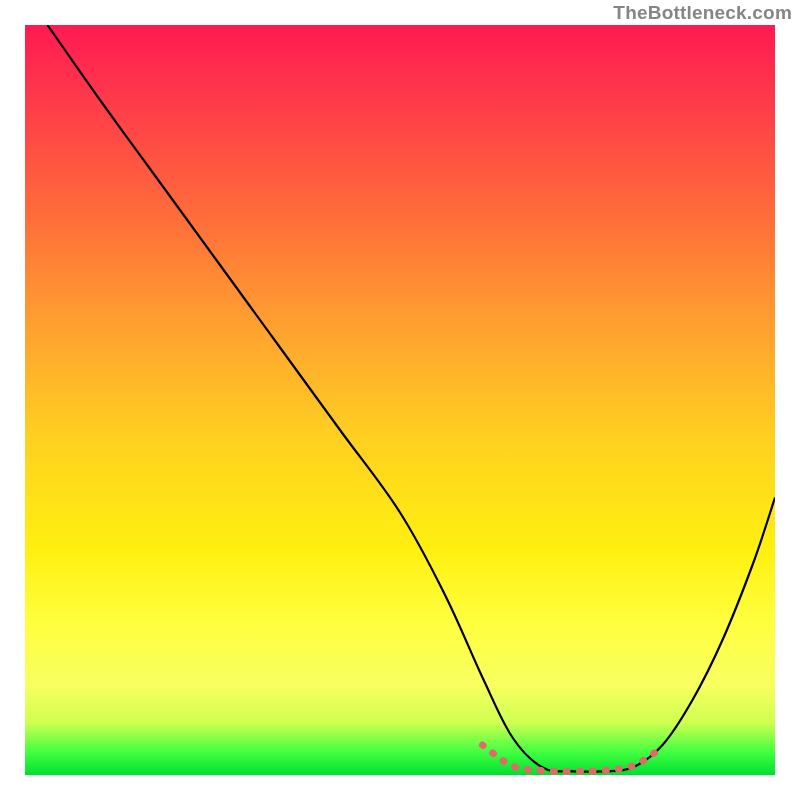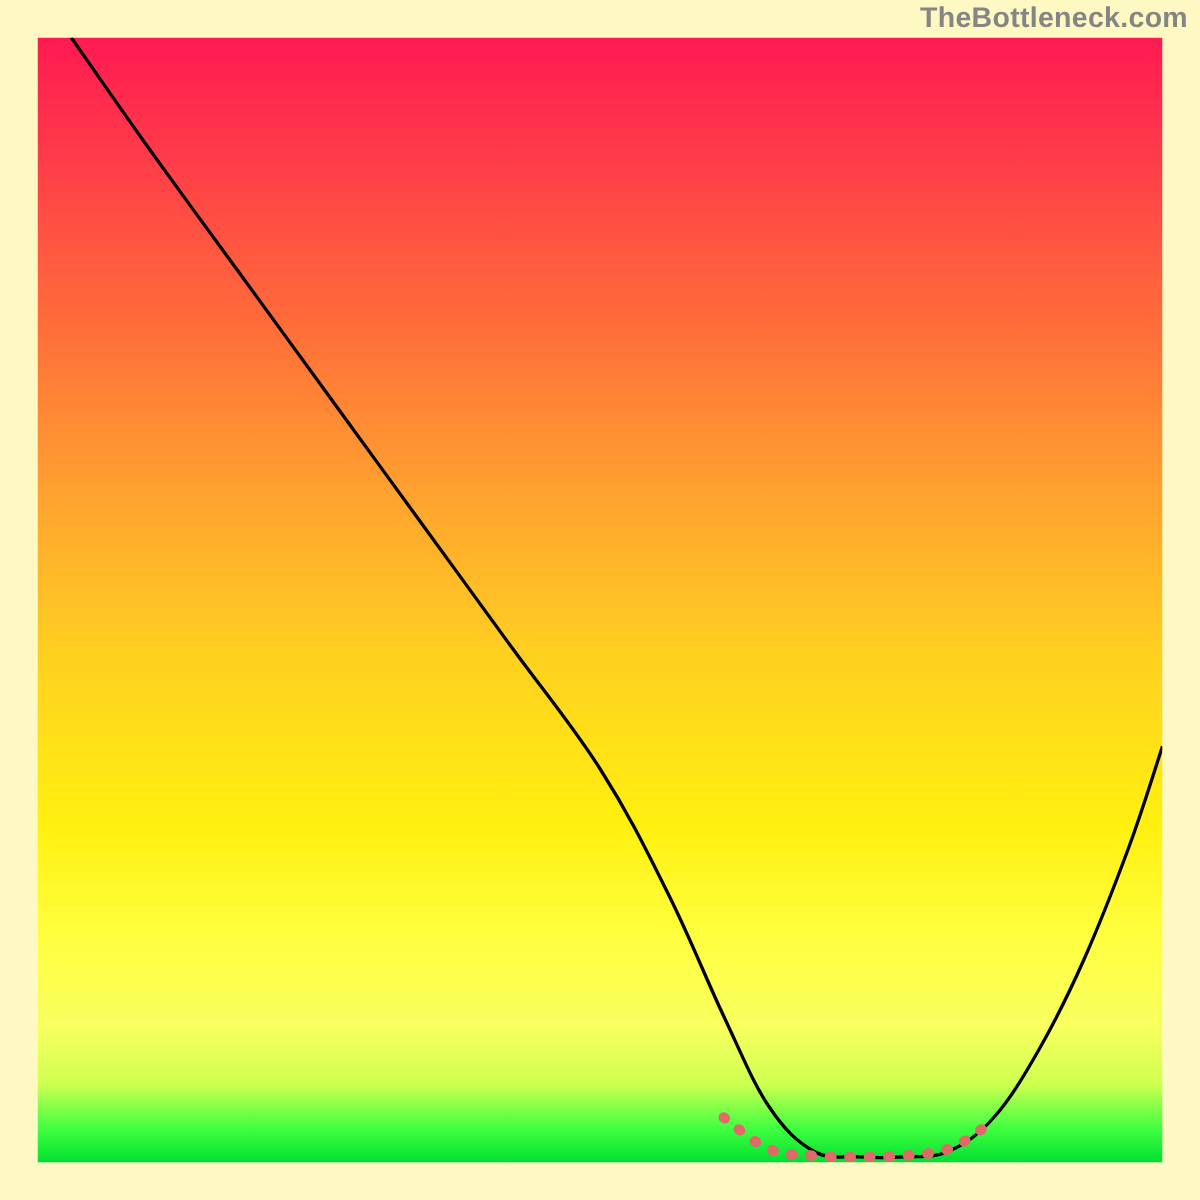--- a/index.html
+++ b/index.html
@@ -9,21 +9,21 @@
     height: 800px;
     background: #000000;
     overflow: hidden;
   }
   .frame {
     position: absolute;
     left: 0;
     top: 0;
     width: 800px;
     height: 800px;
-    background: #fef9c3;
+    background: #ffffff;
   }
   .plot {
     position: absolute;
     left: 25px;
     top: 25px;
     width: 750px;
     height: 750px;
     overflow: hidden;
   }
   .gradient {

